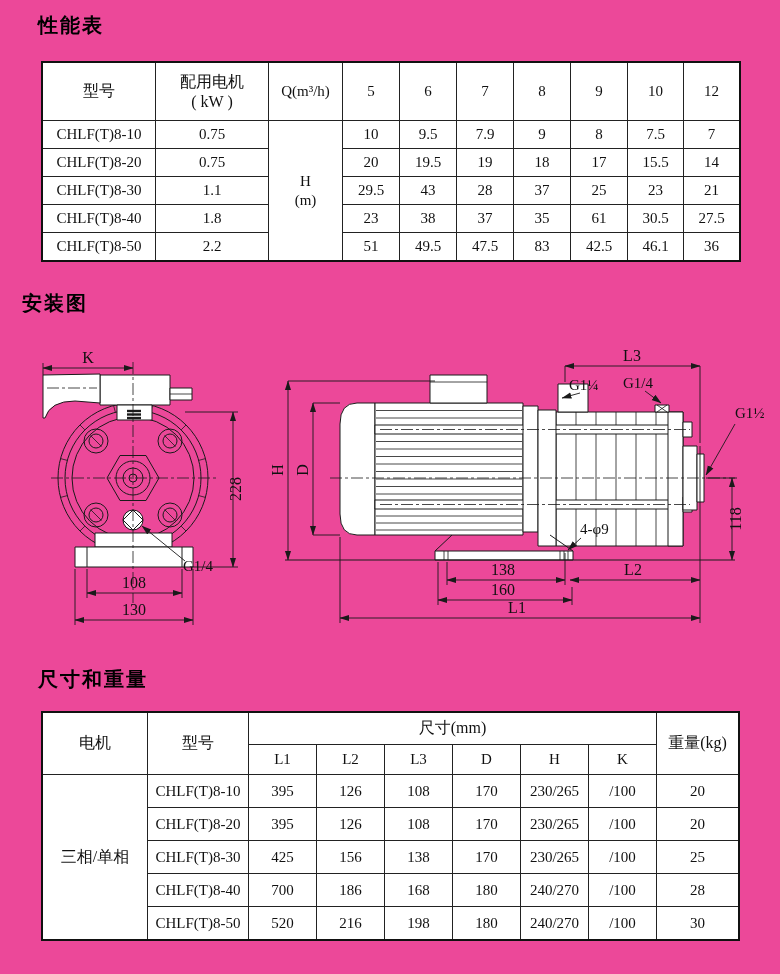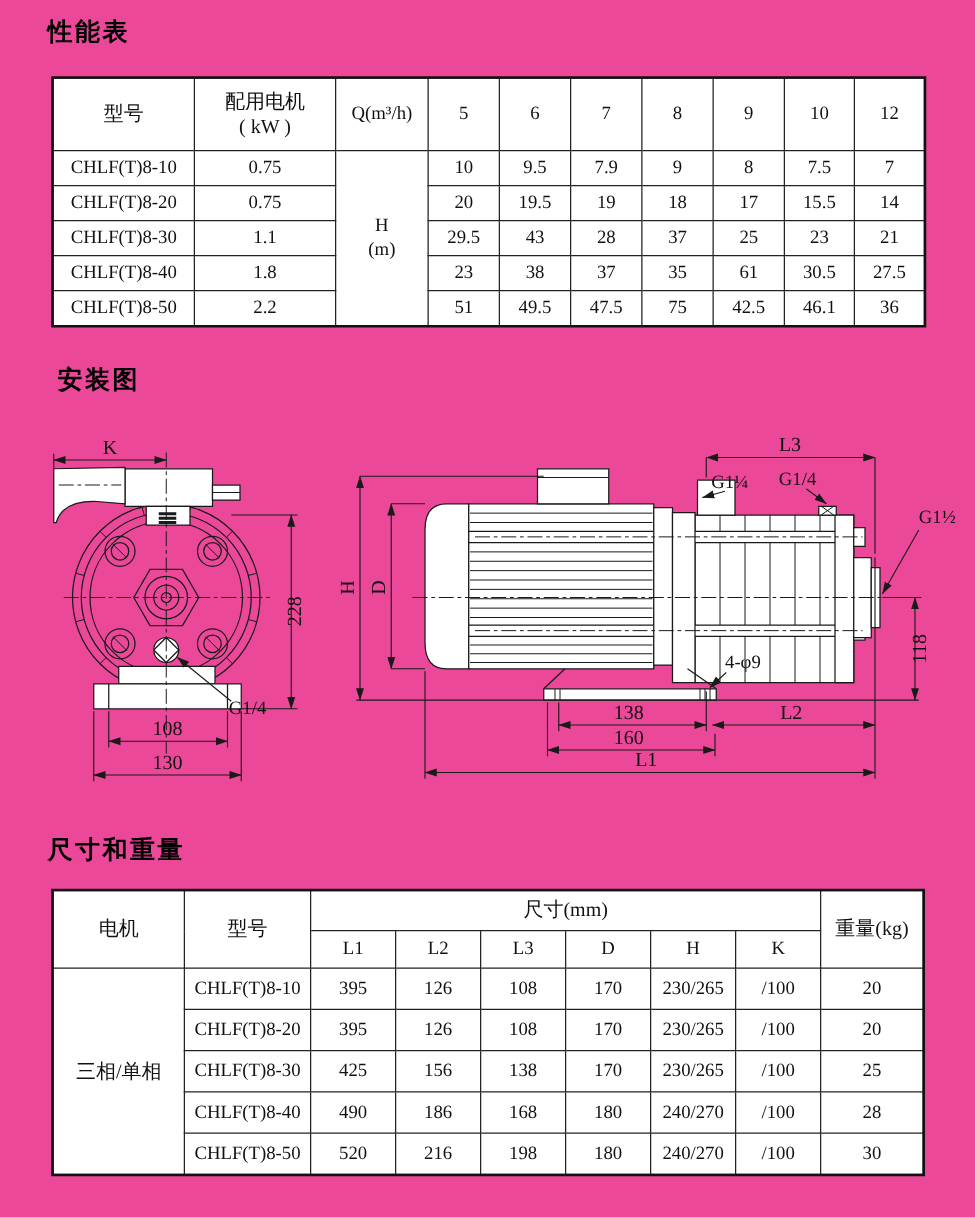--- a/index.html
+++ b/index.html
@@ -1,21 +1,21 @@
 <!DOCTYPE html>
 <html><head>
 <meta charset="utf-8">
 <style>
   html,body{margin:0;padding:0;background:#fff;}
   .page{position:relative;width:780px;height:974px;background:#ec4899;overflow:hidden;
         font-family:"Liberation Serif","DejaVu Serif",serif;color:#111;}
   .sec-title{position:absolute;margin:0;font-family:"DejaVu Sans","Liberation Sans",sans-serif;
              font-weight:bold;font-size:20px;letter-spacing:2px;color:#000;}
   #t-perf{top:12px;left:38px;}
-  #t-inst{top:290px;left:46px;}
+  #t-inst{top:290px;left:22px;}
   #t-dims{top:666px;left:38px;}
   table{position:absolute;border-collapse:collapse;table-layout:fixed;background:#fff;}
   table.datatbl{left:42px;width:696px;outline:2px solid #111;outline-offset:-1px;}
   #perf-table{top:62px;}
   #dims-table{top:712px;}
   td,th{border:1px solid #222;text-align:center;vertical-align:middle;
         font-weight:normal;font-size:15px;padding:0 2px;overflow:hidden;}
   .cn{font-size:16px;}
   .two-line{line-height:1.25;}
   svg{position:absolute;left:35px;top:348px;}
@@ -112,21 +112,21 @@
       <td>61</td>
       <td>30.5</td>
       <td>27.5</td>
     </tr>
     <tr style="height:28px">
       <td>CHLF(T)8-50</td>
       <td>2.2</td>
       <td>51</td>
       <td>49.5</td>
       <td>47.5</td>
-      <td>75</td>
+      <td>83</td>
       <td>42.5</td>
       <td>46.1</td>
       <td>36</td>
     </tr>
   </tbody>
     </table>
 
   <h2 class="sec-title" id="t-inst">安装图</h2>
 
   <svg width="745" height="305" viewBox="0 0 745 305">
@@ -384,21 +384,21 @@
       <td>425</td>
       <td>156</td>
       <td>138</td>
       <td>170</td>
       <td>230/265</td>
       <td>/100</td>
       <td>25</td>
     </tr>
     <tr style="height:33px">
       <td>CHLF(T)8-40</td>
-      <td>490</td>
+      <td>700</td>
       <td>186</td>
       <td>168</td>
       <td>180</td>
       <td>240/270</td>
       <td>/100</td>
       <td>28</td>
     </tr>
     <tr style="height:33px">
       <td>CHLF(T)8-50</td>
       <td>520</td>

